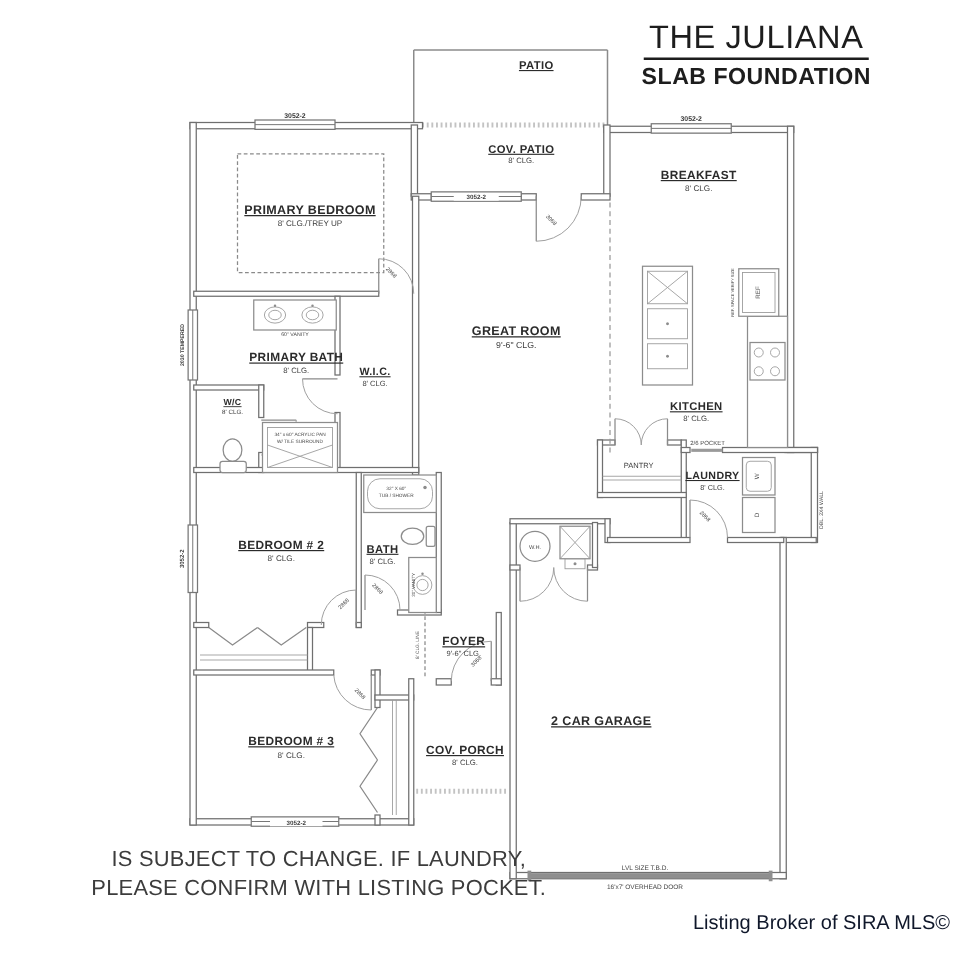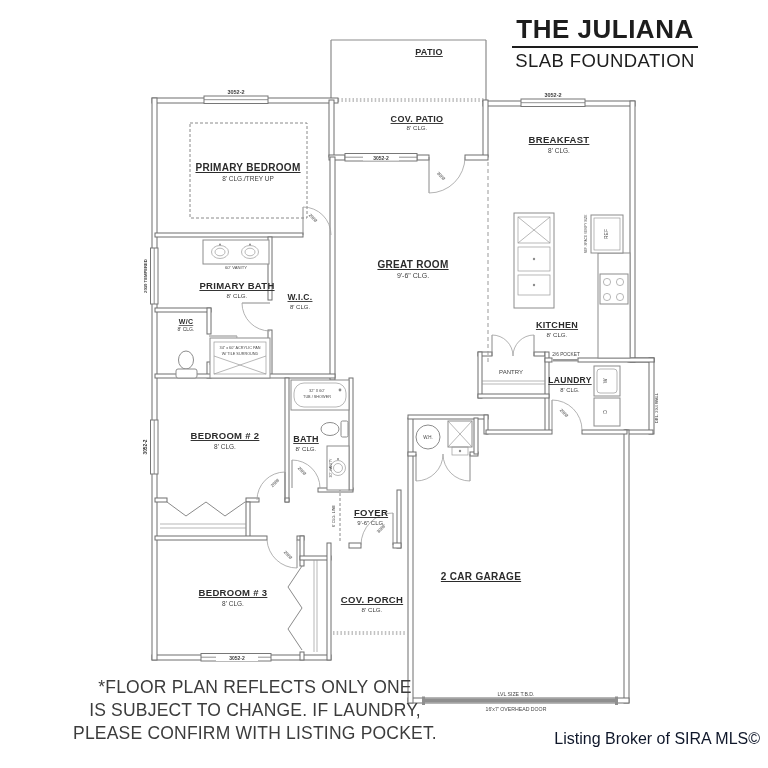--- a/index.html
+++ b/index.html
@@ -1,21 +1,21 @@
 <!DOCTYPE html>
 <html><head>
 <meta charset="utf-8">
 <style>
   html,body{margin:0;padding:0;background:#ffffff;}
   .canvas{position:relative;width:768px;height:768px;background:#fff;overflow:hidden;
           font-family:"Liberation Sans",sans-serif;}
   .titleblock{position:absolute;left:455px;top:14px;width:300px;text-align:center;color:#1d1d1d;}
-  .titleblock .t1{display:inline-block;font-size:26px;font-weight:bold;letter-spacing:.5px;
+  .titleblock .t1{display:inline-block;font-size:26px;font-weight:normal;letter-spacing:.5px;
                   border-bottom:2px solid #1d1d1d;padding:0 4px 1px 4px;}
-  .titleblock .t2{font-size:18.5px;font-weight:normal;letter-spacing:.4px;margin-top:2px;}
+  .titleblock .t2{font-size:18.5px;font-weight:bold;letter-spacing:.4px;margin-top:2px;}
   .disclaimer{position:absolute;left:55px;top:676px;width:400px;text-align:center;
               font-size:17.5px;line-height:23px;color:#3c3c3c;letter-spacing:.2px;}
   .credit{position:absolute;left:470px;top:730px;width:290px;text-align:right;
           font-size:16px;color:#0f172a;}
   svg text{font-family:"Liberation Sans",sans-serif;fill:#2e2e2e;}
   .w{fill:#ffffff;stroke:#6f6f6f;stroke-width:1;}
   .pl{stroke:#8b8b8b;stroke-width:1.2;fill:none;}
   .win{fill:#ffffff;stroke:#777;stroke-width:1;}
   .winl{stroke:#777;stroke-width:.8;}
   .leaf{stroke:#8a8a8a;stroke-width:1;fill:none;}
@@ -383,20 +383,19 @@
 
     <g>
       <text class="tl" font-size="3.8" transform="translate(335,516) rotate(-90)">8' CLG. LINE</text>
       <text class="tl" font-size="4.2" transform="translate(658,408) rotate(-90)">DBL. 2X4 WALL</text>
       <text class="tl" x="516" y="696" font-size="5.2">LVL SIZE T.B.D.</text>
       <text class="tl" x="516" y="711" font-size="5.2">16'x7' OVERHEAD DOOR</text>
     </g>
   </svg>
 
   <div class="disclaimer">
-    <div>*FLOOR PLAN REFLECTS ONLY ONE</div>
     <div>IS SUBJECT TO CHANGE. IF LAUNDRY,</div>
     <div>PLEASE CONFIRM WITH LISTING POCKET.</div>
   </div>
 
   <div class="credit">Listing Broker of SIRA MLS©</div>
 
 </div>
 
 </body></html>

